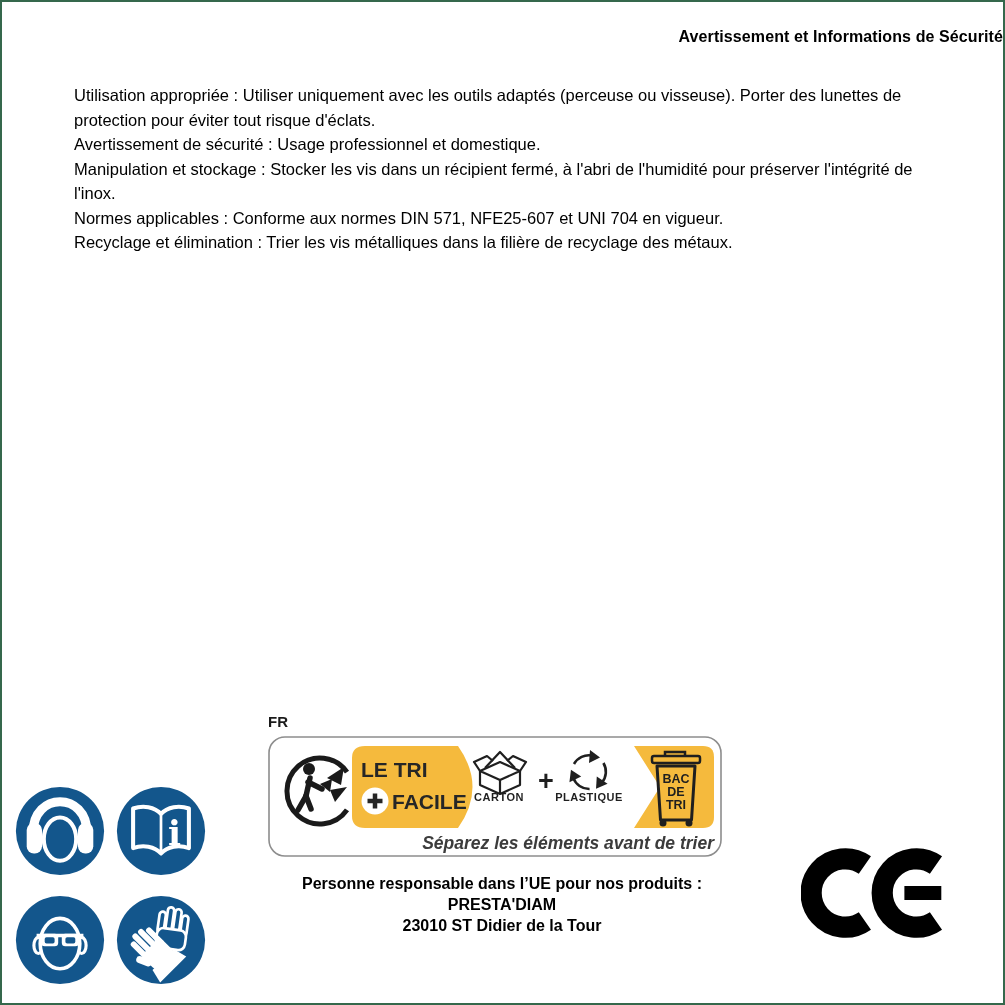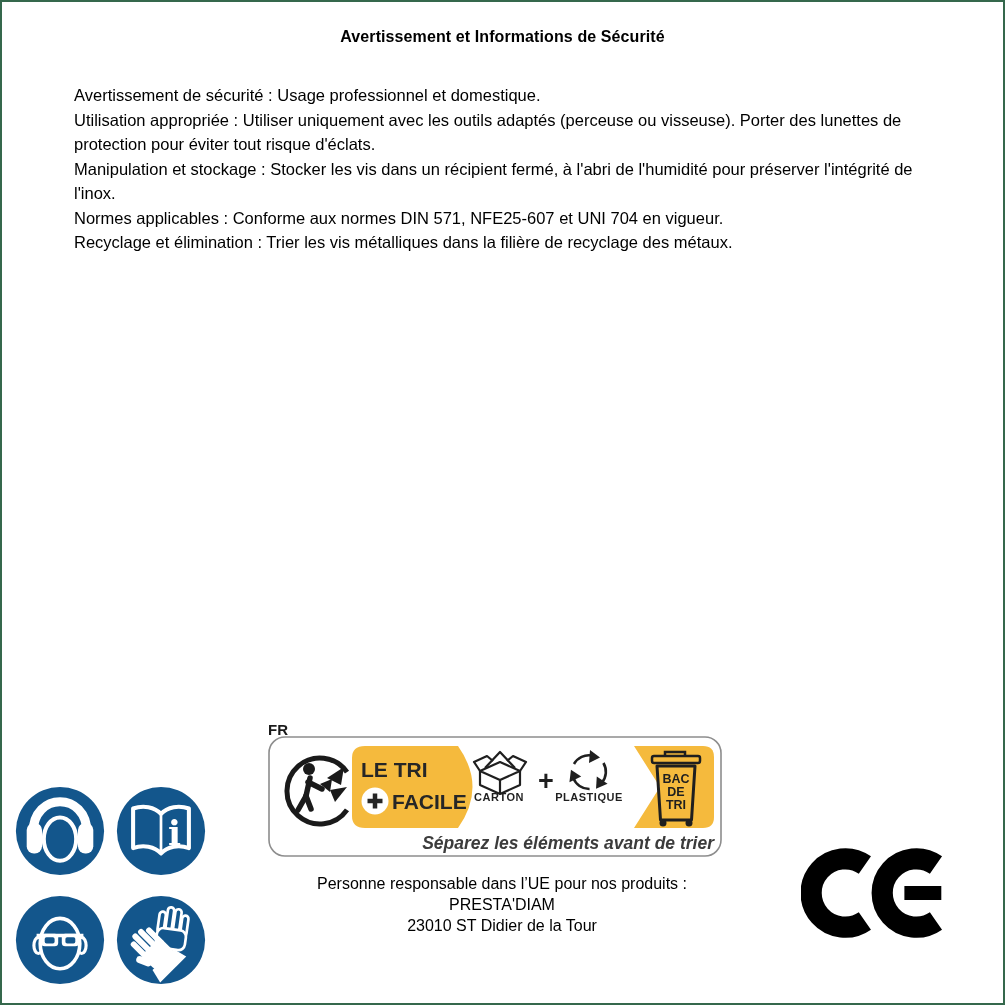--- a/index.html
+++ b/index.html
@@ -2,53 +2,53 @@
 <html><head>
 <meta charset="utf-8">
 <style>
   html,body{margin:0;padding:0;background:#fff;}
   .page{
     position:relative;width:1005px;height:1005px;box-sizing:border-box;
     border:2px solid #35684C;background:#fff;overflow:hidden;
     font-family:"Liberation Sans",sans-serif;color:#000;
   }
   .title{
-    position:absolute;top:26px;left:0;width:100%;text-align:center;
+    position:absolute;top:26px;left:0;width:100%;text-align:right;
     font-size:16px;font-weight:bold;letter-spacing:.1px;
   }
   .warnings{
     position:absolute;top:81px;left:72px;width:860px;
     font-size:16.5px;line-height:24.5px;
   }
   .warnings .para{margin:0;}
   .icons-grid{
     position:absolute;left:13px;top:784px;
     display:grid;grid-template-columns:90px 90px;gap:19px 11px;
   }
   .icon-cell{width:90px;height:90px;}
   .icon-cell svg{display:block;width:90px;height:90px;}
-  .fr-label{position:absolute;left:266px;top:711px;font-size:15px;font-weight:bold;color:#1a1a1a;margin-top:8px;}
+  .fr-label{position:absolute;left:266px;top:711px;font-size:15px;font-weight:bold;color:#1a1a1a;}
   .strip{position:absolute;left:266px;top:734px;width:454px;height:121px;}
   .strip text{font-family:"Liberation Sans",sans-serif;}
   .address{
     position:absolute;left:150px;top:872px;width:700px;text-align:center;
-    font-size:16px;font-weight:normal;line-height:20.9px;
+    font-size:16px;font-weight:bold;line-height:20.9px;
   }
   .ce{position:absolute;left:799px;top:843px;width:144px;height:96px;}
 </style>
 </head>
 <body>
 
 <div class="page">
 
   <div class="title">Avertissement et Informations de Sécurité</div>
 
   <div class="warnings">
+      <div class="para">Utilisation appropriée : Utiliser uniquement avec les outils adaptés (perceuse ou visseuse). Porter des lunettes de protection pour éviter tout risque d'éclats.</div>
       <div class="para">Avertissement de sécurité : Usage professionnel et domestique.</div>
-      <div class="para">Utilisation appropriée : Utiliser uniquement avec les outils adaptés (perceuse ou visseuse). Porter des lunettes de protection pour éviter tout risque d'éclats.</div>
       <div class="para">Manipulation et stockage : Stocker les vis dans un récipient fermé, à l'abri de l'humidité pour préserver l'intégrité de l'inox.</div>
       <div class="para">Normes applicables : Conforme aux normes DIN 571, NFE25-607 et UNI 704 en vigueur.</div>
       <div class="para">Recyclage et élimination : Trier les vis métalliques dans la filière de recyclage des métaux.</div>
     </div>
 
   <div class="icons-grid">
 
     <div class="icon-cell">
       <svg viewBox="0 0 100 100">
         <circle cx="50" cy="50" r="49" fill="#13568C"></circle>

